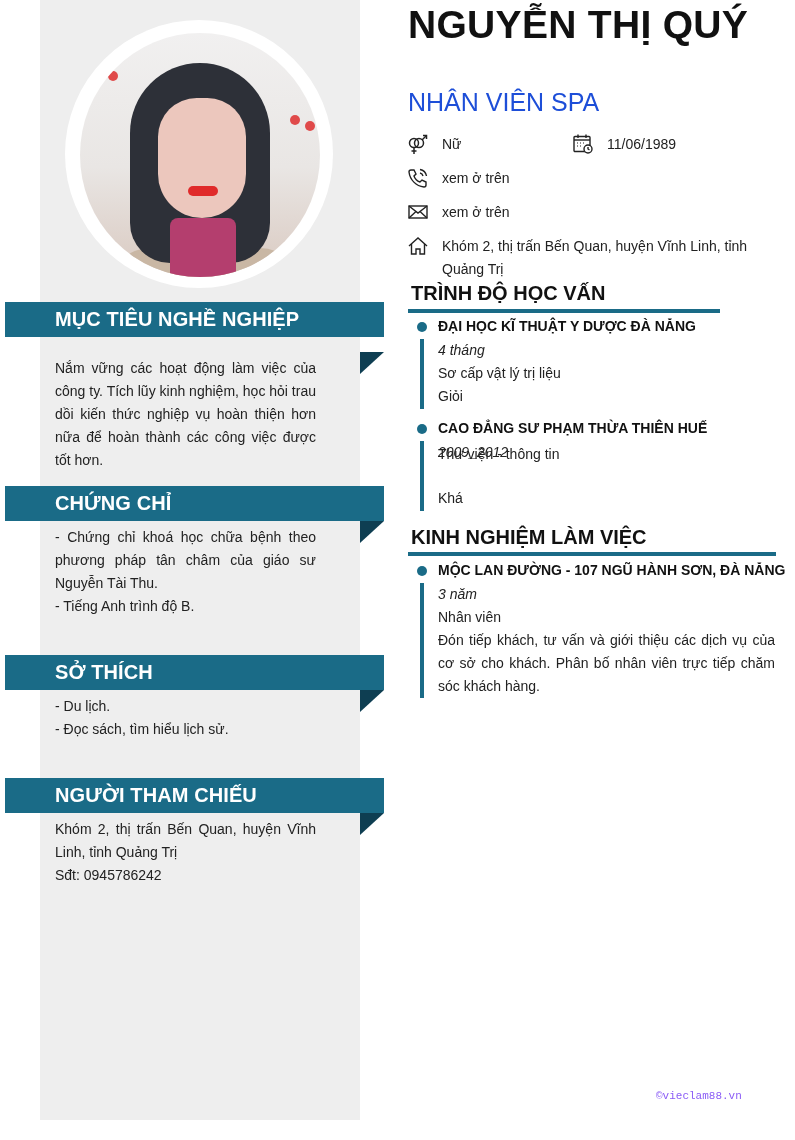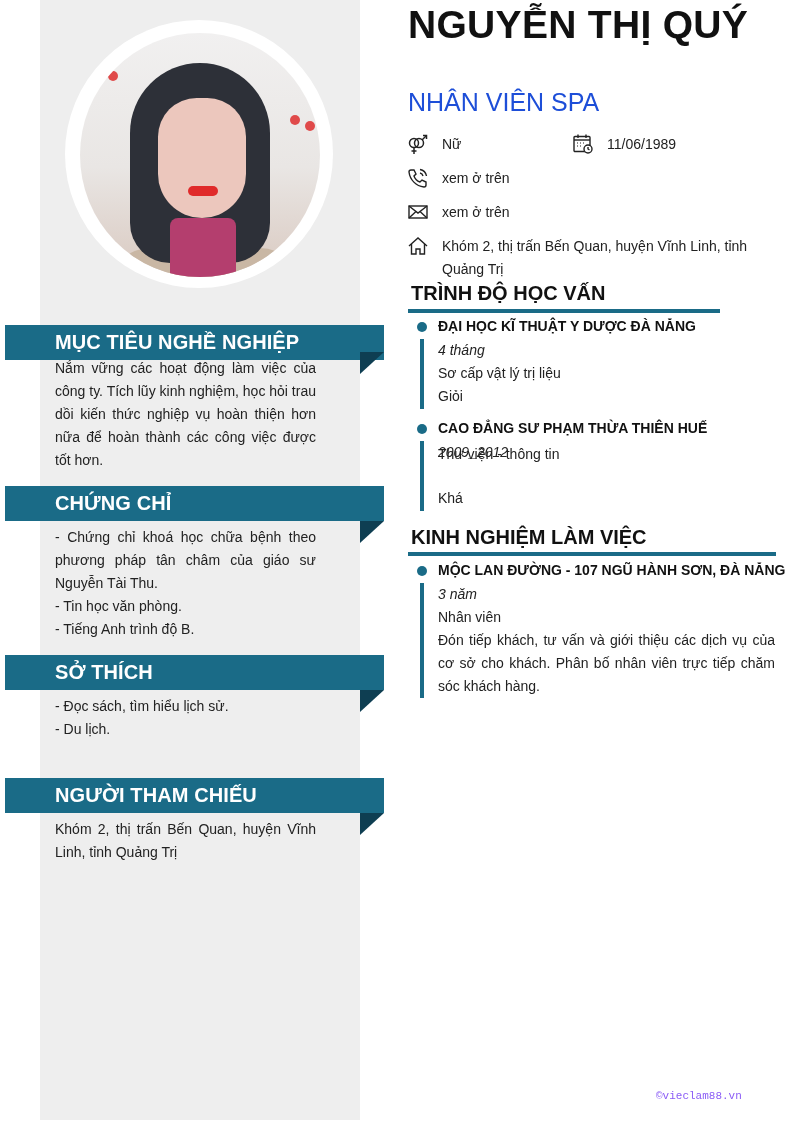--- a/index.html
+++ b/index.html
@@ -47,51 +47,51 @@
   <div class="lantern" style="left:28px;top:38px;"></div>
   <div class="lantern" style="left:210px;top:82px;"></div>
   <div class="lantern" style="left:225px;top:88px;"></div>
   <div class="coat"></div>
   <div class="hair"></div>
   <div class="neck"></div>
   <div class="face"></div>
   <div class="lips"></div>
 </div>
 
-<div class="sec-head" style="top:325px;text-align:center;">
+<div class="sec-head" style="top:302px;text-align:center;">
   <span>MỤC TIÊU NGHỀ NGHIỆP</span>
 </div>
 <div class="fold" style="top:352px;"></div>
 <div class="sec-body justify" style="top:357px;">Nắm vững các hoạt động làm việc của công ty. Tích  lũy kinh nghiệm, học hỏi trau dồi kiến thức nghiệp vụ hoàn thiện hơn nữa để hoàn thành các công việc được tốt hơn.</div>
 
 <div class="sec-head" style="top:486px;">
   <span>CHỨNG CHỈ</span>
 </div>
 <div class="fold" style="top:521px;"></div>
 <div class="sec-body" style="top:526px;">
   <div class="justify">- Chứng chỉ khoá học chữa bệnh theo phương pháp tân châm của giáo sư Nguyễn Tài Thu.</div>
-  <div>- Tin học văn phòng.</div>
   <div>- Tiếng Anh trình độ B.</div>
 </div>
 
 <div class="sec-head" style="top:655px;">
   <span>SỞ THÍCH</span>
 </div>
 <div class="fold" style="top:690px;"></div>
 <div class="sec-body" style="top:695px;">
+  <div>- Du lịch.</div>
   <div>- Đọc sách, tìm hiểu lịch sử.</div>
-  <div>- Du lịch.</div>
 </div>
 
 <div class="sec-head" style="top:778px;">
   <span>NGƯỜI THAM CHIẾU</span>
 </div>
 <div class="fold" style="top:813px;"></div>
 <div class="sec-body" style="top:818px;">
   <div class="justify">Khóm 2, thị trấn Bến Quan, huyện Vĩnh Linh, tỉnh Quảng Trị</div>
+  <div>Sđt: 0945786242</div>
 </div>
 
 <div class="name">NGUYỄN THỊ QUÝ</div>
 <div class="title">NHÂN VIÊN SPA</div>
 
 <div class="info-row" style="left:407px;top:133px;align-items:center;">
   <span class="ico">
     <svg width="22" height="22" viewBox="0 0 22 22" fill="none" stroke="#222" stroke-width="1.5">
       <circle cx="7" cy="9" r="4.5"></circle>
         <circle cx="12" cy="9" r="4.5"></circle>

